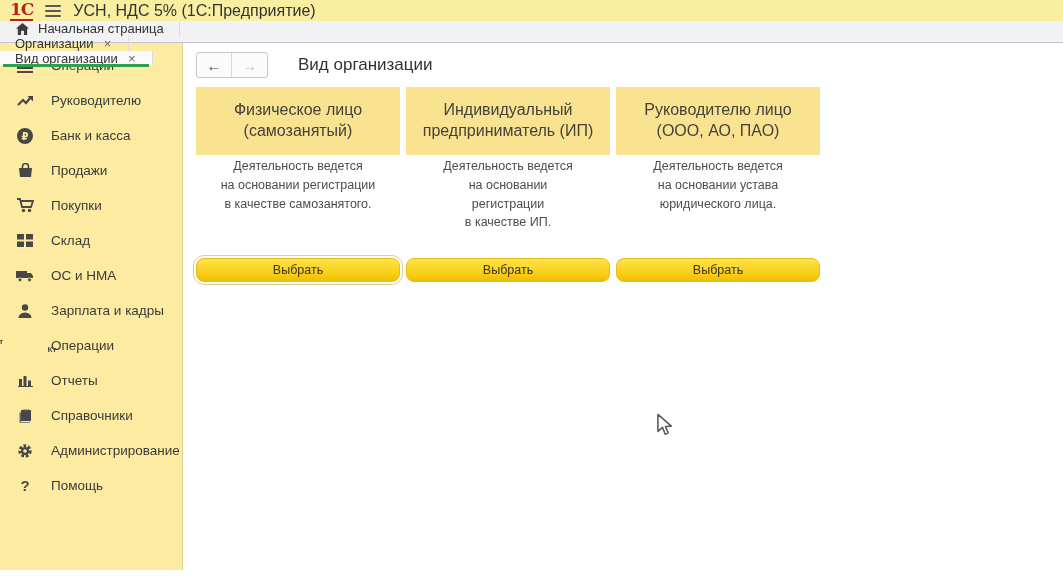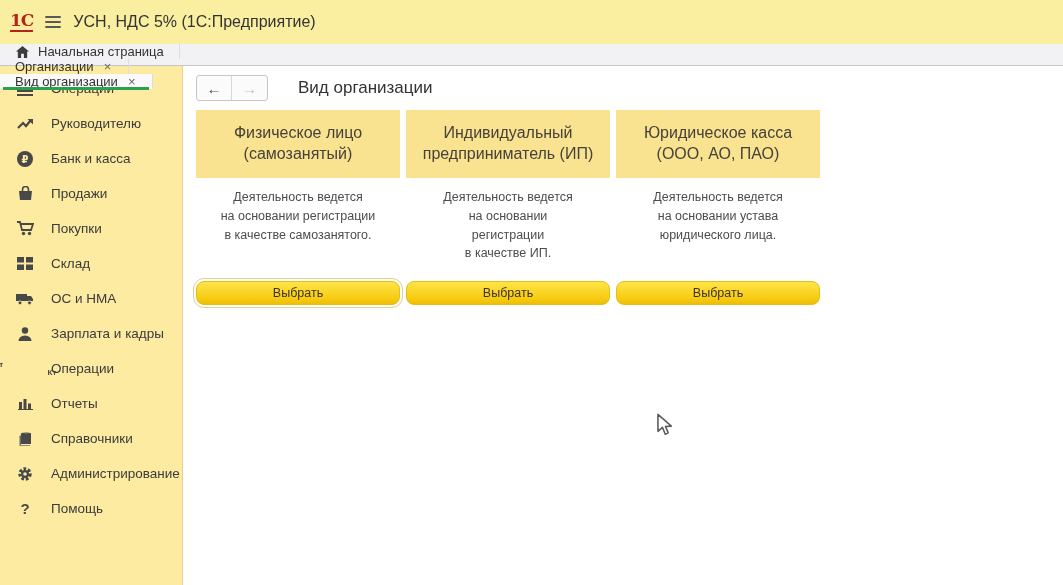--- a/index.html
+++ b/index.html
@@ -3,21 +3,21 @@
 <meta charset="utf-8">
 <style>
   html,body { margin:0; padding:0; }
   body {
     width:1063px; height:585px; position:relative; overflow:hidden;
     background:#fff; font-family:"Liberation Sans", sans-serif;
     -webkit-font-smoothing:antialiased;
   }
   
   .titlebar {
-    height:44px; background:#FAEFA1; display:flex; align-items:center;
+    height:21px; background:#FAEFA1; display:flex; align-items:center;
     padding:0 10px; gap:12px; box-sizing:border-box;
   }
   .logo-1c {
     color:#B5231C; font-weight:bold; font-size:17px; letter-spacing:-1px;
     font-family:"DejaVu Serif", serif; line-height:1;
     border-bottom:2px solid #B5231C; padding-bottom:1px;
   }
   .hamburger { width:16px; display:flex; flex-direction:column; gap:3px; cursor:pointer; }
   .hamburger span { height:2px; background:#5a5a5a; border-radius:1px; }
   .titlebar-text { font-size:16px; color:#333; }
@@ -70,21 +70,21 @@
   .cards { display:flex; gap:6px; }
   .card { width:204px; height:198px; display:flex; flex-direction:column; box-sizing:border-box; }
   .card-header {
     background:#F9E290; height:68px; flex:none;
     display:flex; align-items:center; justify-content:center;
     text-align:center; font-size:16px; color:#45423a; line-height:1.3;
     white-space:pre-line; padding:0 4px; box-sizing:border-box;
   }
   .card-desc {
     flex:1; text-align:center; font-size:12.5px; color:#4c4c4c;
-    line-height:1.5; margin-top:10px; white-space:pre-line;
+    line-height:1.5; margin-top:2px; white-space:pre-line;
   }
   .btn-wrap { height:30px; display:flex; align-items:center; }
   .card-btn {
     width:100%; height:24px; cursor:pointer;
     background:linear-gradient(#FFE448, #F7CB12 75%, #EDBE06);
     border:1px solid #E5BE17; border-radius:8px;
     font-size:12.5px; color:#3d3424; font-family:"Liberation Sans", sans-serif;
   }
   .card-btn.focused { outline:1px solid #DECF95; outline-offset:2px; }
   
@@ -299,21 +299,21 @@
 предприниматель (ИП)</div>
         <div class="card-desc">Деятельность ведется
 на основании
 регистрации
 в качестве ИП.</div>
         <div class="btn-wrap">
           <button class="card-btn">Выбрать</button>
         </div>
       </div>
       <div class="card">
-        <div class="card-header">Юридическое касса
+        <div class="card-header">Руководителю лицо
 (ООО, АО, ПАО)</div>
         <div class="card-desc">Деятельность ведется
 на основании устава
 юридического лица.</div>
         <div class="btn-wrap">
           <button class="card-btn">Выбрать</button>
         </div>
       </div>
     </div>
   </div>

